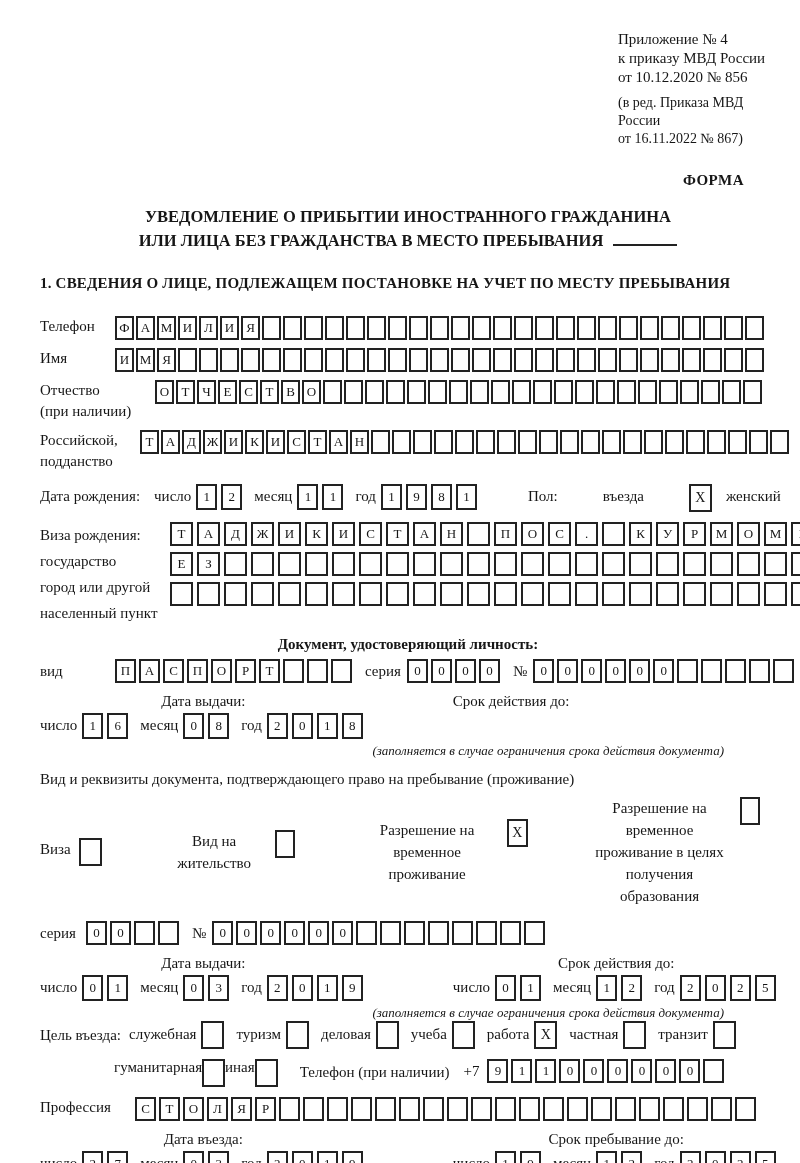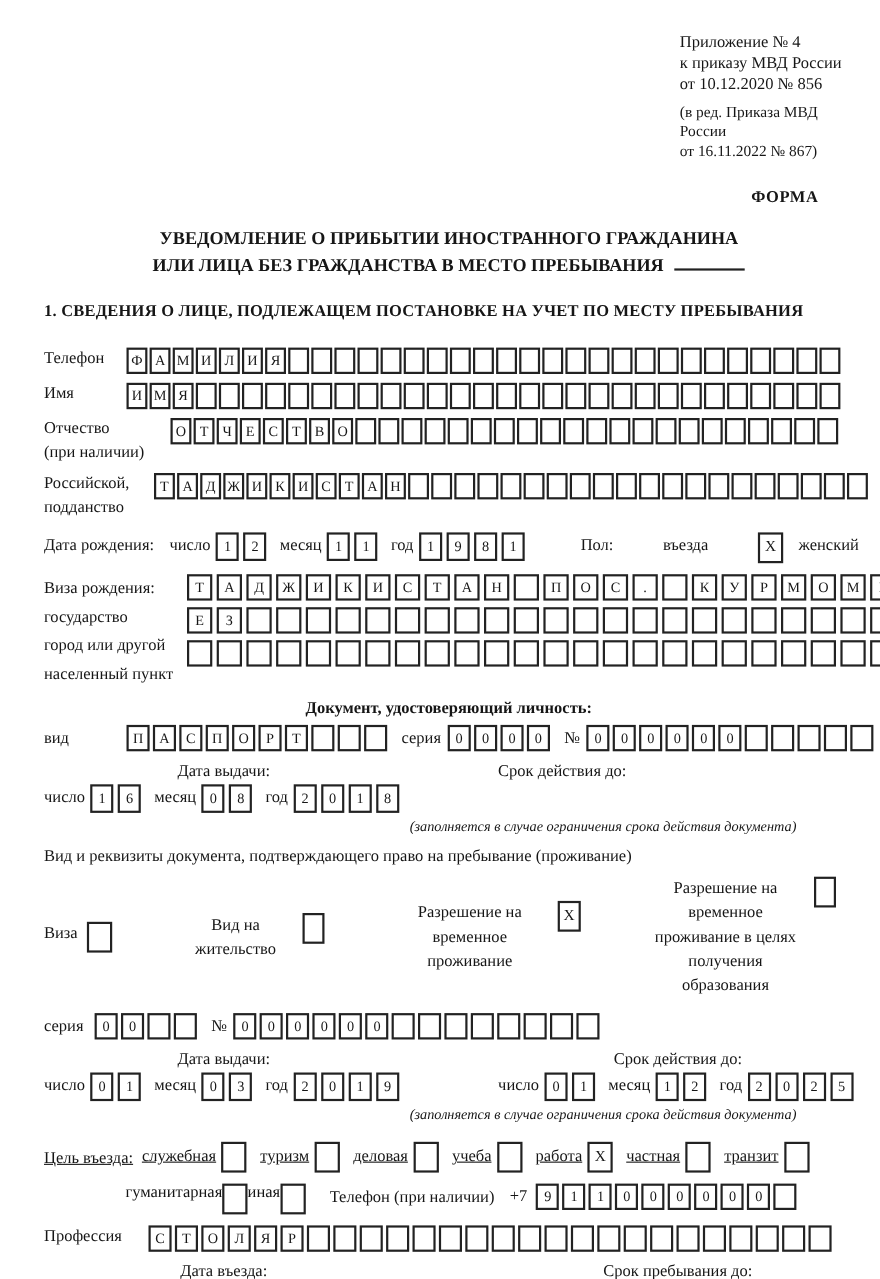--- a/index.html
+++ b/index.html
@@ -31,21 +31,21 @@
   .date-line{margin-top:2px;white-space:nowrap;}
   .dw{margin-right:5px;line-height:24px;}
   .dw + .cell{margin-left:0;}
   .date-line .cell{width:17px;height:22px;line-height:22px;margin-right:4px;}
   .date-line .dw:not(:first-child){margin-left:8px;}
   .note-r{text-align:right;padding-right:52px;font-size:13px;margin-top:4px;font-style:italic;}
   .para{line-height:24px;margin-top:8px;}
   .opts{display:flex;align-items:center;margin-top:6px;gap:44px;}
   .res-opt{display:flex;align-items:flex-start;margin-right:16px;}
   .opt-lines{text-align:center;line-height:22px;margin-right:8px;}
-  .purposes{display:flex;align-items:flex-end;margin-top:17px;flex-wrap:nowrap;text-decoration:underline;}
+  .purposes{display:flex;align-items:center;margin-top:0;flex-wrap:nowrap;}
   .purposes .p-label{line-height:26px;margin:0 5px 0 12px;}
   .purposes .p-label:first-of-type{margin-left:8px;}
   .phone-row{display:flex;align-items:flex-start;margin-top:10px;margin-left:74px;}
   .phone-prefix{line-height:24px;margin:0 8px 0 14px;}
   .cellrow{margin-top:6px;}
   .gender{display:flex;align-items:flex-start;margin-left:10px;}
   .gender span{line-height:24px;margin-left:37px;}
   .gender .gl{margin-right:8px;}
   .gender .gl2{margin:0 8px 0 14px;}
 </style>
@@ -215,18 +215,18 @@
     <div class="lbl w95">Профессия</div>
     <div class="cells mid"><span class="cell">С</span><span class="cell">Т</span><span class="cell">О</span><span class="cell">Л</span><span class="cell">Я</span><span class="cell">Р</span><span class="cell"></span><span class="cell"></span><span class="cell"></span><span class="cell"></span><span class="cell"></span><span class="cell"></span><span class="cell"></span><span class="cell"></span><span class="cell"></span><span class="cell"></span><span class="cell"></span><span class="cell"></span><span class="cell"></span><span class="cell"></span><span class="cell"></span><span class="cell"></span><span class="cell"></span><span class="cell"></span><span class="cell"></span><span class="cell"></span></div>
   </div>
 
   <div class="date-pair">
     <div class="date-group">
       <div class="date-heading">Дата въезда:</div>
       <div class="date-line"><span class="dw">число</span><span class="cell">2</span><span class="cell">7</span><span class="dw">месяц</span><span class="cell">0</span><span class="cell">3</span><span class="dw">год</span><span class="cell">2</span><span class="cell">0</span><span class="cell">1</span><span class="cell">9</span></div>
     </div>
     <div class="date-group right">
-      <div class="date-heading">Срок пребывания до:</div>
+      <div class="date-heading">Срок пребывание до:</div>
       <div class="date-line"><span class="dw">число</span><span class="cell">1</span><span class="cell">9</span><span class="dw">месяц</span><span class="cell">1</span><span class="cell">2</span><span class="dw">год</span><span class="cell">2</span><span class="cell">0</span><span class="cell">2</span><span class="cell">5</span></div>
     </div>
   </div>
 
 </div>
 
 </body></html>

